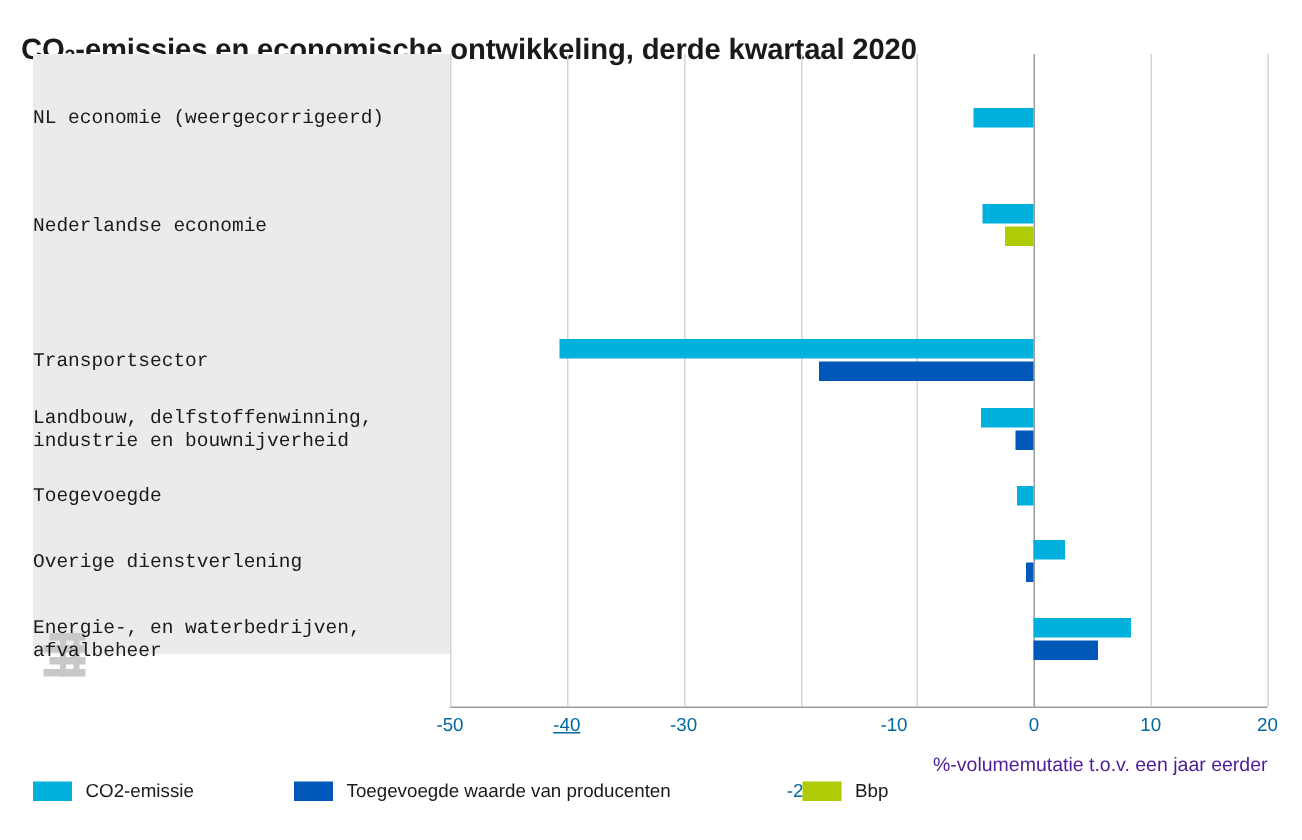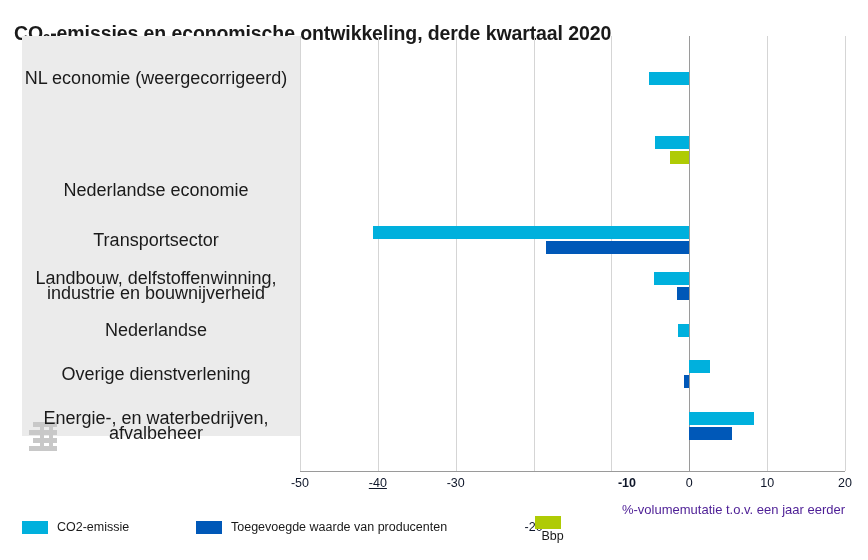--- a/index.html
+++ b/index.html
@@ -121,43 +121,44 @@
     top: 435px;
     width: 545px;
     height: 1px;
     background: #9a9a9a;
   }
 
   .xtick {
     position: absolute;
     top: 440px;
     font-size: 12.5px;
-    color: #0f172a;
+    color: #0369a1;
     transform: translateX(-50%);
     white-space: nowrap;
   }
 
   .xaxis-title {
     position: absolute;
     right: 0;
     top: 466px;
     font-size: 13px;
     color: #4c1d95;
     white-space: nowrap;
   }
 
   
   .cat-label {
     position: absolute;
     right: 10px;
-    font-size: 18px;
+    font-size: 13px;
     color: #1a1a1a;
-    text-align: center;
+    text-align: left;
     line-height: 15px;
     white-space: pre-line;
+    font-family: Liberation Mono, monospace;
   }
 
   
   .bar {
     position: absolute;
     height: 13px;
   }
 
   
   .legend {
@@ -216,21 +217,21 @@
     <div class="axis-line"></div>
   <div class="gridline" style="left: 0px;"></div>
       <div class="xtick" style="left: 0px;">-50</div>
       <div class="gridline" style="left: 77.8571px;"></div>
       <div class="xtick" style="left: 77.8571px; text-decoration: underline;">-40</div>
       <div class="gridline" style="left: 155.714px;"></div>
       <div class="xtick" style="left: 155.714px;">-30</div>
       <div class="gridline" style="left: 233.571px;"></div>
       <div class="xtick" style="left: 233.571px; margin-top: 44px;">-20</div>
       <div class="gridline" style="left: 311.429px;"></div>
-      <div class="xtick" style="left: 327px; font-weight: bold;">-10</div>
+      <div class="xtick" style="left: 296px;">-10</div>
       <div class="gridline zero" style="left: 389.286px;"></div>
       <div class="xtick" style="left: 389.286px;">0</div>
       <div class="gridline" style="left: 467.143px;"></div>
       <div class="xtick" style="left: 467.143px;">10</div>
       <div class="gridline" style="left: 545px;"></div>
       <div class="xtick" style="left: 545px; text-align: center;">20</div>
       <div class="xaxis-title">%-volumemutatie t.o.v. een jaar eerder</div>
       <div class="bar" title="CO2-emissie: -5.2" style="left: 348.8px; width: 40.4857px; top: 35.5px; background: rgb(0, 176, 221);"></div>
       <div class="bar" title="CO2-emissie: -4.4" style="left: 355.029px; width: 34.2571px; top: 100px; background: rgb(0, 176, 221);"></div>
       <div class="bar" title="Bbp: -2.5" style="left: 369.821px; width: 19.4643px; top: 115px; background: rgb(175, 203, 5);"></div>
@@ -238,36 +239,36 @@
       <div class="bar" title="Toegevoegde waarde van producenten: -18.4" style="left: 246.029px; width: 143.257px; top: 205px; background: rgb(0, 88, 184);"></div>
       <div class="bar" title="CO2-emissie: -4.5" style="left: 354.25px; width: 35.0357px; top: 236px; background: rgb(0, 176, 221);"></div>
       <div class="bar" title="Toegevoegde waarde van producenten: -1.6" style="left: 376.829px; width: 12.4571px; top: 251px; background: rgb(0, 88, 184);"></div>
       <div class="bar" title="CO2-emissie: -1.4" style="left: 378.386px; width: 10.9px; top: 287.5px; background: rgb(0, 176, 221);"></div>
       <div class="bar" title="CO2-emissie: 2.6" style="left: 389.286px; width: 20.2429px; top: 324px; background: rgb(0, 176, 221);"></div>
       <div class="bar" title="Toegevoegde waarde van producenten: -0.7" style="left: 383.836px; width: 5.45px; top: 339px; background: rgb(0, 88, 184);"></div>
       <div class="bar" title="CO2-emissie: 8.3" style="left: 389.286px; width: 64.6214px; top: 376px; background: rgb(0, 176, 221);"></div>
       <div class="bar" title="Toegevoegde waarde van producenten: 5.5" style="left: 389.286px; width: 42.8214px; top: 391px; background: rgb(0, 88, 184);"></div>
     </div>
 <div class="cat-label" style="left: 22px; width: 268px; top: 36.5px;">NL economie (weergecorrigeerd)</div>
-    <div class="cat-label" style="left: 22px; width: 268px; top: 108.5px; margin-top: 40px;">Nederlandse economie</div>
+    <div class="cat-label" style="left: 22px; width: 268px; top: 108.5px;">Nederlandse economie</div>
     <div class="cat-label" style="left: 22px; width: 268px; top: 198.5px;">Transportsector</div>
     <div class="cat-label" style="left: 22px; width: 268px; top: 237px;">Landbouw, delfstoffenwinning,
 industrie en bouwnijverheid</div>
-    <div class="cat-label" style="left: 22px; width: 268px; top: 288.5px;">Nederlandse</div>
+    <div class="cat-label" style="left: 22px; width: 268px; top: 288.5px;">Toegevoegde</div>
     <div class="cat-label" style="left: 22px; width: 268px; top: 332.5px;">Overige dienstverlening</div>
     <div class="cat-label" style="left: 22px; width: 268px; top: 377px;">Energie-, en waterbedrijven,
 afvalbeheer</div>
   </div>
 
 <div class="legend" id="legend">
     <div class="legend-item" style="left: 22px;">
       <span class="legend-swatch" style="background: rgb(0, 176, 221);"></span>
       <span class="legend-text">CO2-emissie</span>
     </div>
     <div class="legend-item" style="left: 196px;">
       <span class="legend-swatch" style="background: rgb(0, 88, 184);"></span>
       <span class="legend-text">Toegevoegde waarde van producenten</span>
     </div>
-    <div class="legend-item" style="left: 535px; flex-direction: column;">
+    <div class="legend-item" style="left: 535px;">
       <span class="legend-swatch" style="background: rgb(175, 203, 5);"></span>
       <span class="legend-text">Bbp</span>
     </div>
   </div>
 
 </body></html>

